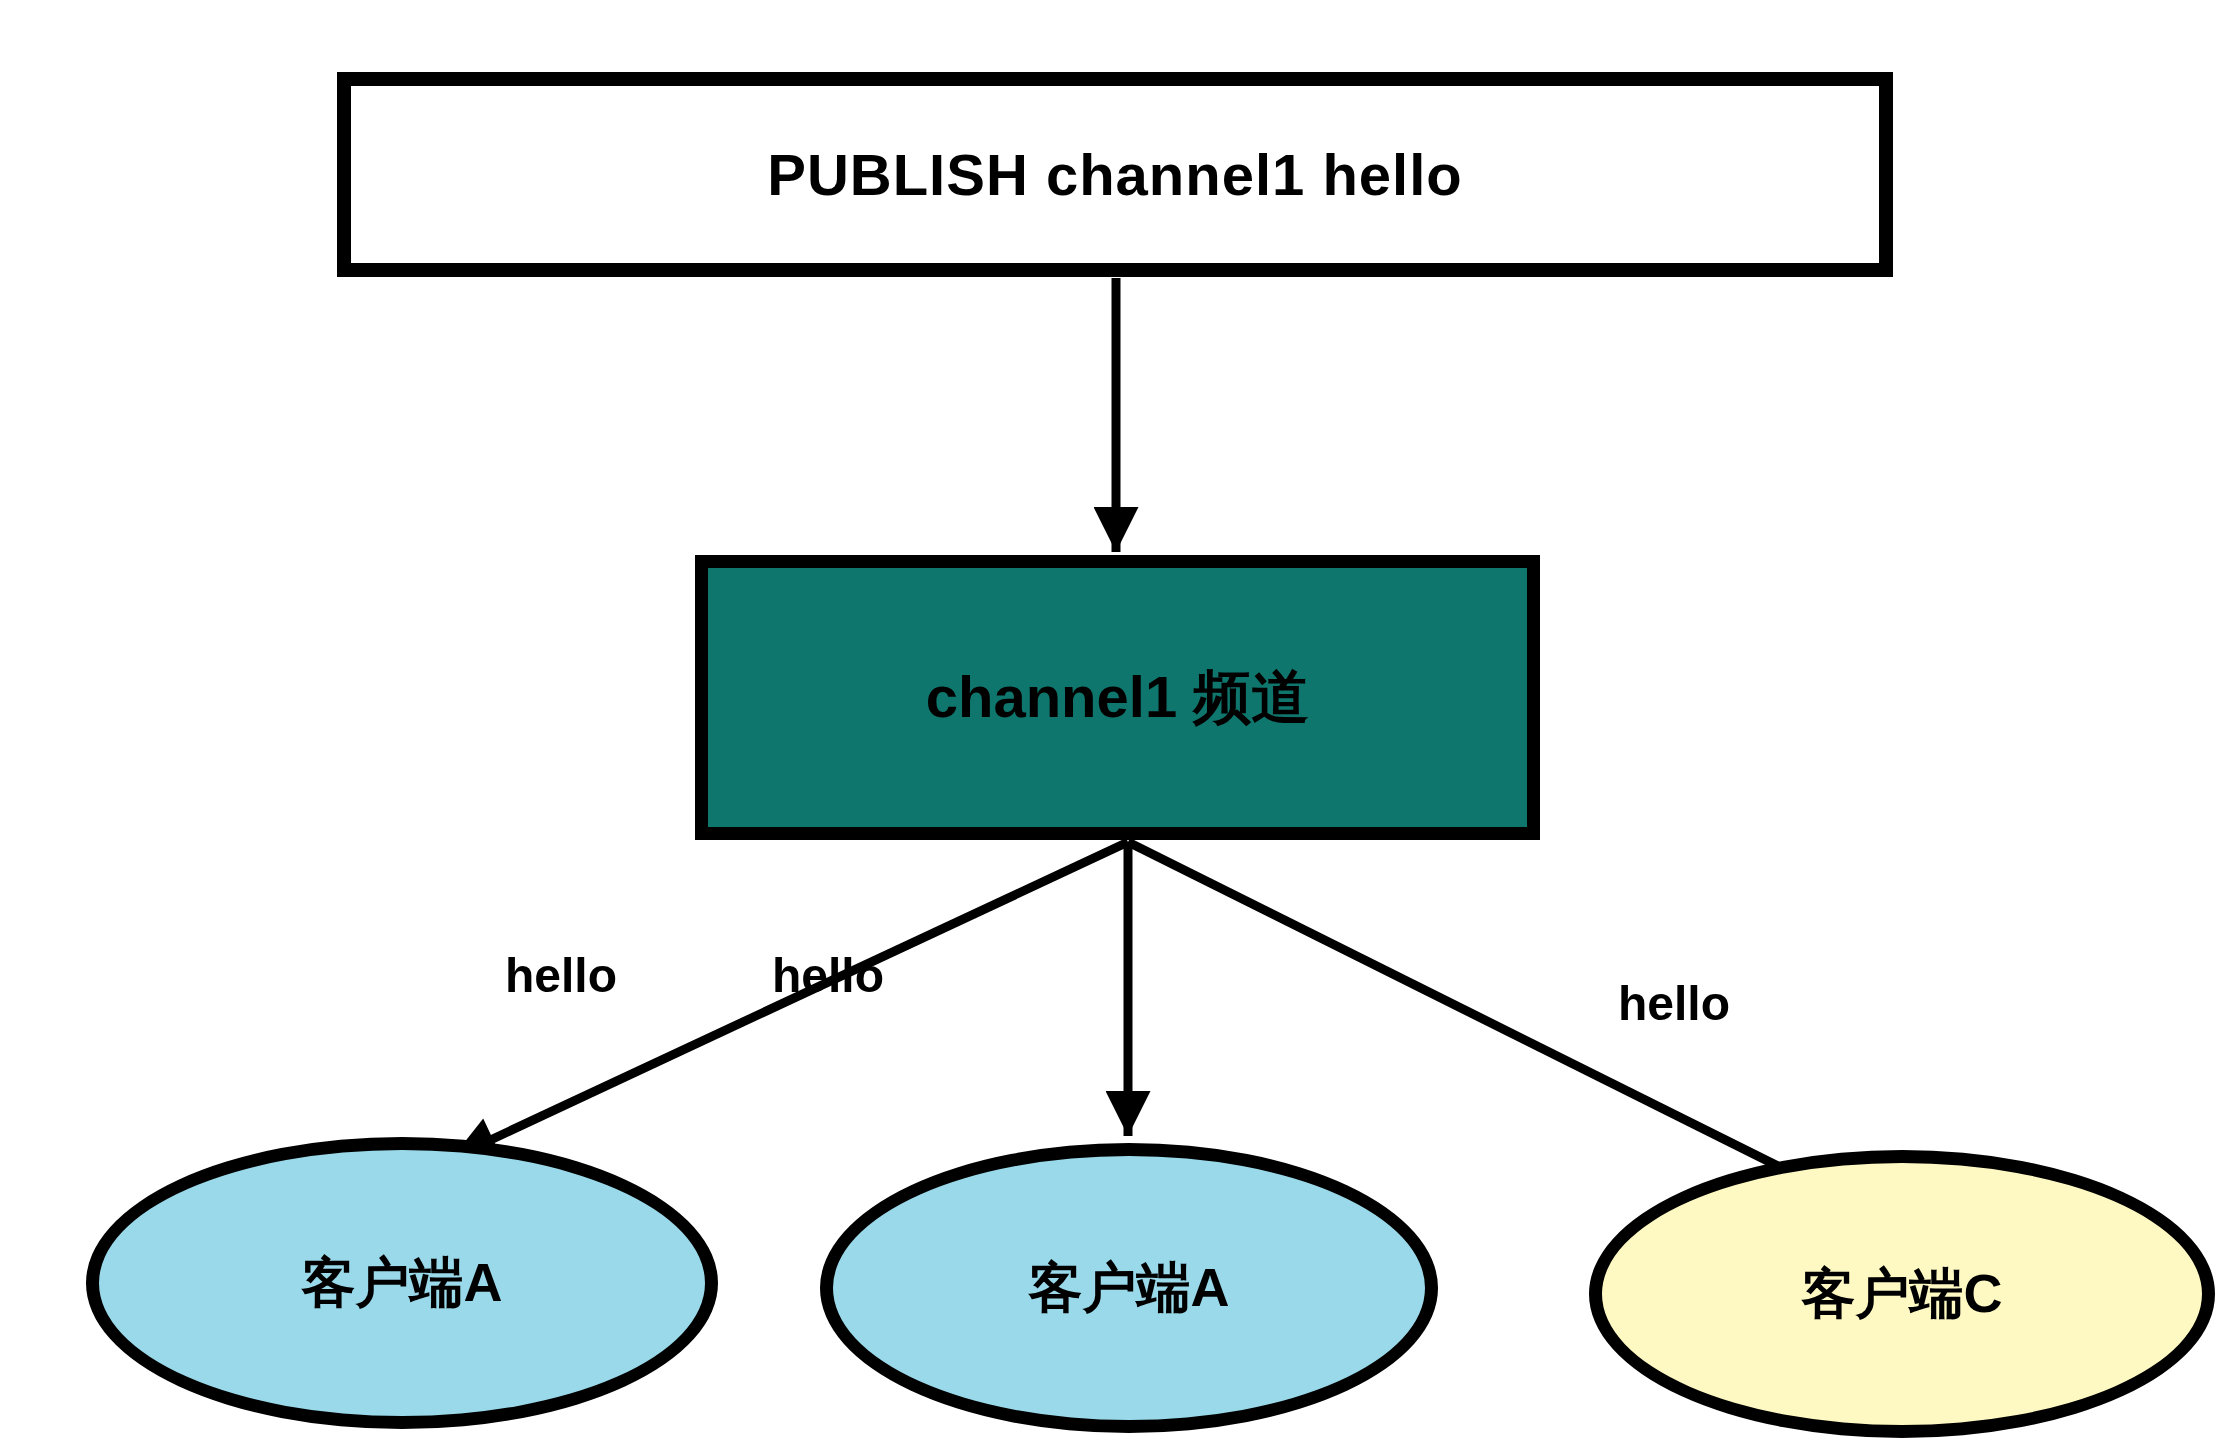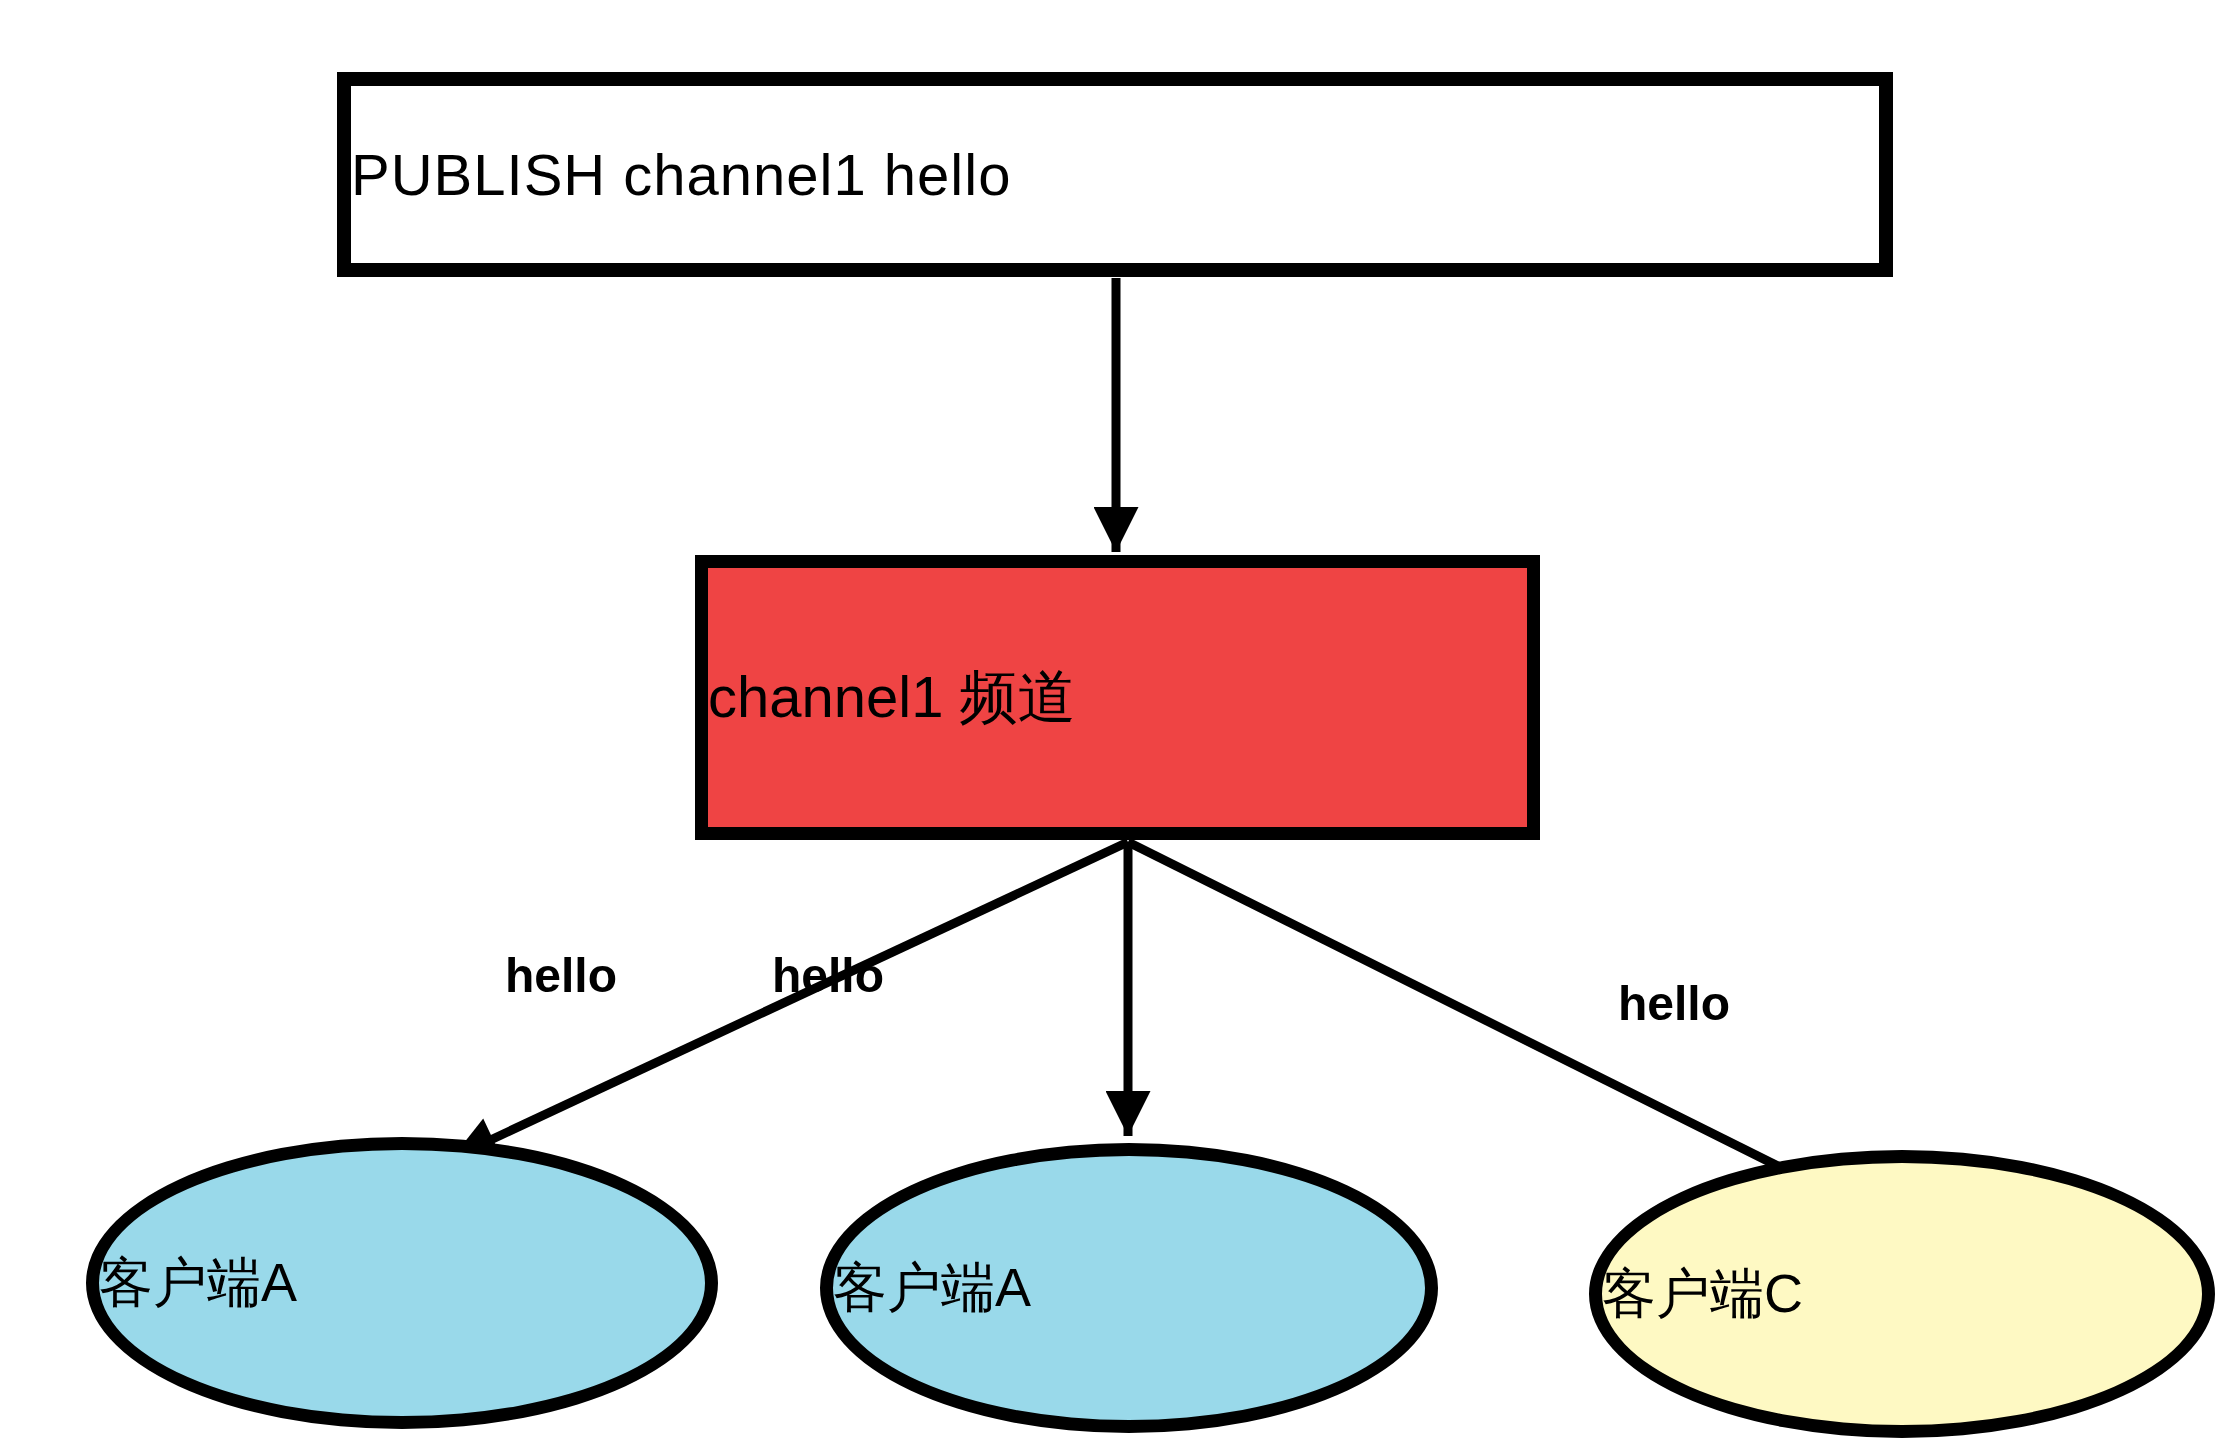--- a/index.html
+++ b/index.html
@@ -12,25 +12,25 @@
     width: 2238px;
     height: 1440px;
     background: #ffffff;
     overflow: hidden;
     font-family: "Liberation Sans", "DejaVu Sans", sans-serif;
   }
   .node {
     position: absolute;
     display: flex;
     align-items: center;
-    justify-content: flex-start;
+    justify-content: center;
     box-sizing: border-box;
     text-align: center;
     color: #000000;
-    font-weight: normal;
+    font-weight: bold;
   }
   .rect-node {
     border: 14px solid #000000;
   }
   .publisher {
     left: 337px;
     top: 72px;
     width: 1556px;
     height: 205px;
     font-size: 58px;
@@ -85,21 +85,21 @@
     <line x1="1116" y1="278" x2="1116" y2="552" stroke="#000000" stroke-width="9" marker-end="url(#ah)"></line>
     <line x1="1128" y1="842" x2="452" y2="1158" stroke="#000000" stroke-width="9" marker-end="url(#ah)"></line>
     <line x1="1128" y1="842" x2="1128" y2="1136" stroke="#000000" stroke-width="9" marker-end="url(#ah)"></line>
     <line x1="1128" y1="842" x2="1866" y2="1210" stroke="#000000" stroke-width="9" marker-end="url(#ah)"></line>
   </svg>
 
   <div class="node rect-node publisher" style="background-color: rgb(255, 255, 255);">
     <span>PUBLISH channel1 hello</span>
   </div>
 
-  <div class="node rect-node channel" style="background-color: #ef4444;">
+  <div class="node rect-node channel" style="background-color: #0f766e;">
     <span>channel1 频道</span>
   </div>
 
   <div class="edge-label hello-1">hello</div>
   <div class="edge-label hello-2">hello</div>
   <div class="edge-label hello-3">hello</div>
 
   <div class="node ellipse-node client-a" style="background-color: rgb(153, 217, 234);">
     <span>客户端A</span>
   </div>

